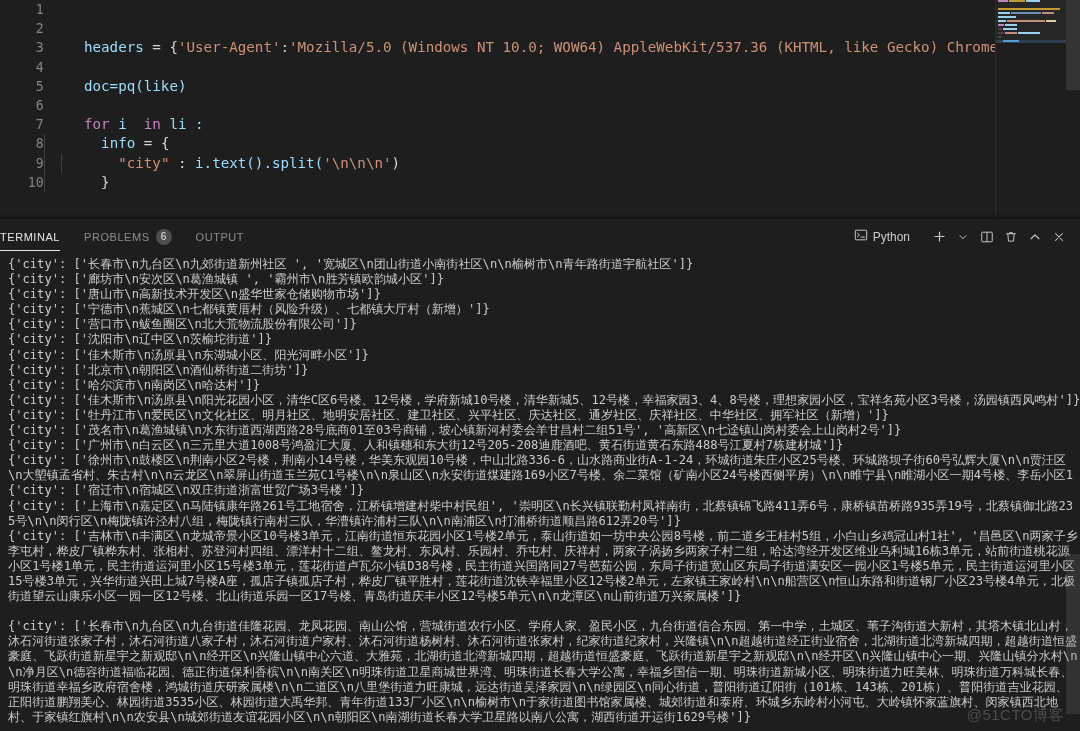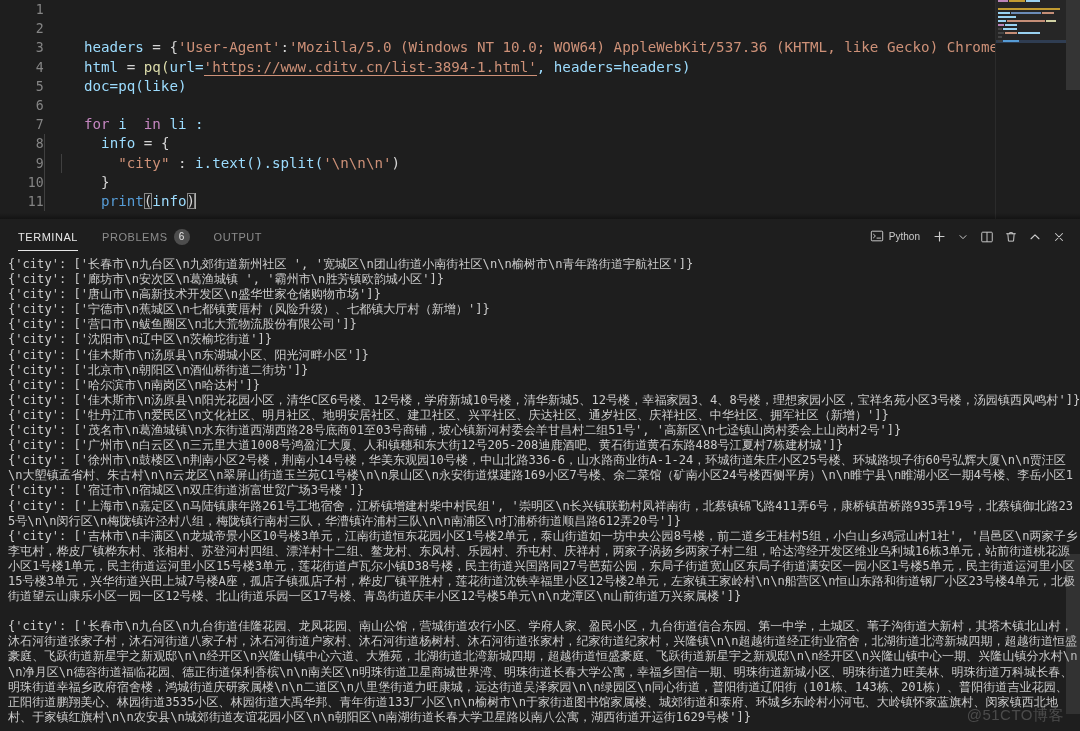--- a/index.html
+++ b/index.html
@@ -75,21 +75,21 @@
     background: linear-gradient(to top, rgba(0,0,0,0.35), rgba(0,0,0,0));
   }
 
   
   #panel {
     position: absolute; left: 0; top: 219px; width: 1080px; height: 512px;
     background: #1e1e1e;
   }
   #panel-tabs {
     position: relative; height: 35px; display: flex; align-items: center;
-    padding-left: 18px; background: #1e1e1e;
+    background: #1e1e1e;
   }
   .ptab {
     font-family: "Liberation Sans", sans-serif;
     font-size: 11px; letter-spacing: .55px; text-transform: uppercase;
     color: #8d8d8d; margin-right: 24px; position: relative; height: 35px;
     display: flex; align-items: center; cursor: pointer; white-space: nowrap;
   }
   .ptab.active { color: #e7e7e7; }
   .ptab.active::after {
     content: ""; position: absolute; left: 0; right: 0; bottom: 3px; height: 1px;
@@ -105,22 +105,22 @@
     position: absolute; right: 10px; top: 0; height: 35px;
     display: flex; align-items: center; gap: 2px;
   }
   .pact {
     display: flex; align-items: center; justify-content: center;
     height: 22px; min-width: 22px; padding: 0 3px; color: #cccccc; cursor: pointer;
   }
   .pact svg { display: block; }
   #term-select {
     display: flex; align-items: center; gap: 5px; color: #cccccc;
-    font-family: "Liberation Sans", sans-serif; font-size: 10px;
-    margin-right: 6px; cursor: pointer;
+    font-family: "Liberation Sans", sans-serif; font-size: 12px;
+    margin-right: 16px; cursor: pointer;
   }
 
   
   #term-body {
     position: absolute; left: 0; top: 35px; width: 1080px; height: 477px;
     background: #1e1e1e; overflow: hidden; padding: 3px 0 0 8px;
   }
   .tline {
     height: 15.1px; line-height: 15.1px; white-space: pre;
     color: #cccccc; font-size: 12.1px;
@@ -158,21 +158,20 @@
         <span class="lcode"></span>
       </div>
 
       <div class="code-line">
         <span class="ln">3</span>
         <span class="lcode"><span class="ident">headers</span><span class="op"> = </span><span class="op">{</span><span class="str">'User-Agent'</span><span class="op">:</span><span class="str">'Mozilla/5.0 (Windows NT 10.0; WOW64) AppleWebKit/537.36 (KHTML, like Gecko) Chrome/78.0.3</span></span>
       </div>
 
       <div class="code-line">
         <span class="ln">4</span>
-        <span class="lcode"><span class="ident">html</span><span class="op"> = </span><span class="fn">pq(</span><span class="ident">url=</span><span class="str link">'https://www.cditv.cn/list-3894-1.html'</span><span class="ident">, headers=headers)</span></span>
       </div>
 
       <div class="code-line">
         <span class="ln">5</span>
         <span class="lcode"><span class="ident">doc=pq(like)</span></span>
       </div>
 
       <div class="code-line">
         <span class="ln">6</span>
       </div>
@@ -190,24 +189,20 @@
       <div class="code-line">
         <span class="ln">9</span>
         <span class="lcode"><span class="indent-guide" style="left:0px;"></span><span class="indent-guide" style="left:17px;"></span>    <span class="str">"city"</span><span class="op"> : </span><span class="ident">i.text().split(</span><span class="str">'\n\n\n'</span><span class="op">)</span></span>
       </div>
 
       <div class="code-line">
         <span class="ln">10</span>
         <span class="lcode"><span class="indent-guide" style="left:0px;"></span>  <span class="op">}</span></span>
       </div>
 
-      <div class="code-line">
-        <span class="ln">11</span>
-        <span class="lcode"><span class="indent-guide" style="left:0px;"></span>  <span class="kw2">print</span><span class="op bracket-hl">(</span><span class="ident">info</span><span class="op bracket-hl">)</span><span class="cursor"></span></span>
-      </div>
 
     </div>
 
     <div id="mm-border"></div>
 
     <div id="minimap">
       <div id="mm-slider"></div>
       <div class="mm-line">
           <span class="mm-seg" style="width:10px;background:#c586c0"></span>
           <span class="mm-seg" style="width:16px;background:#caa02a"></span>

